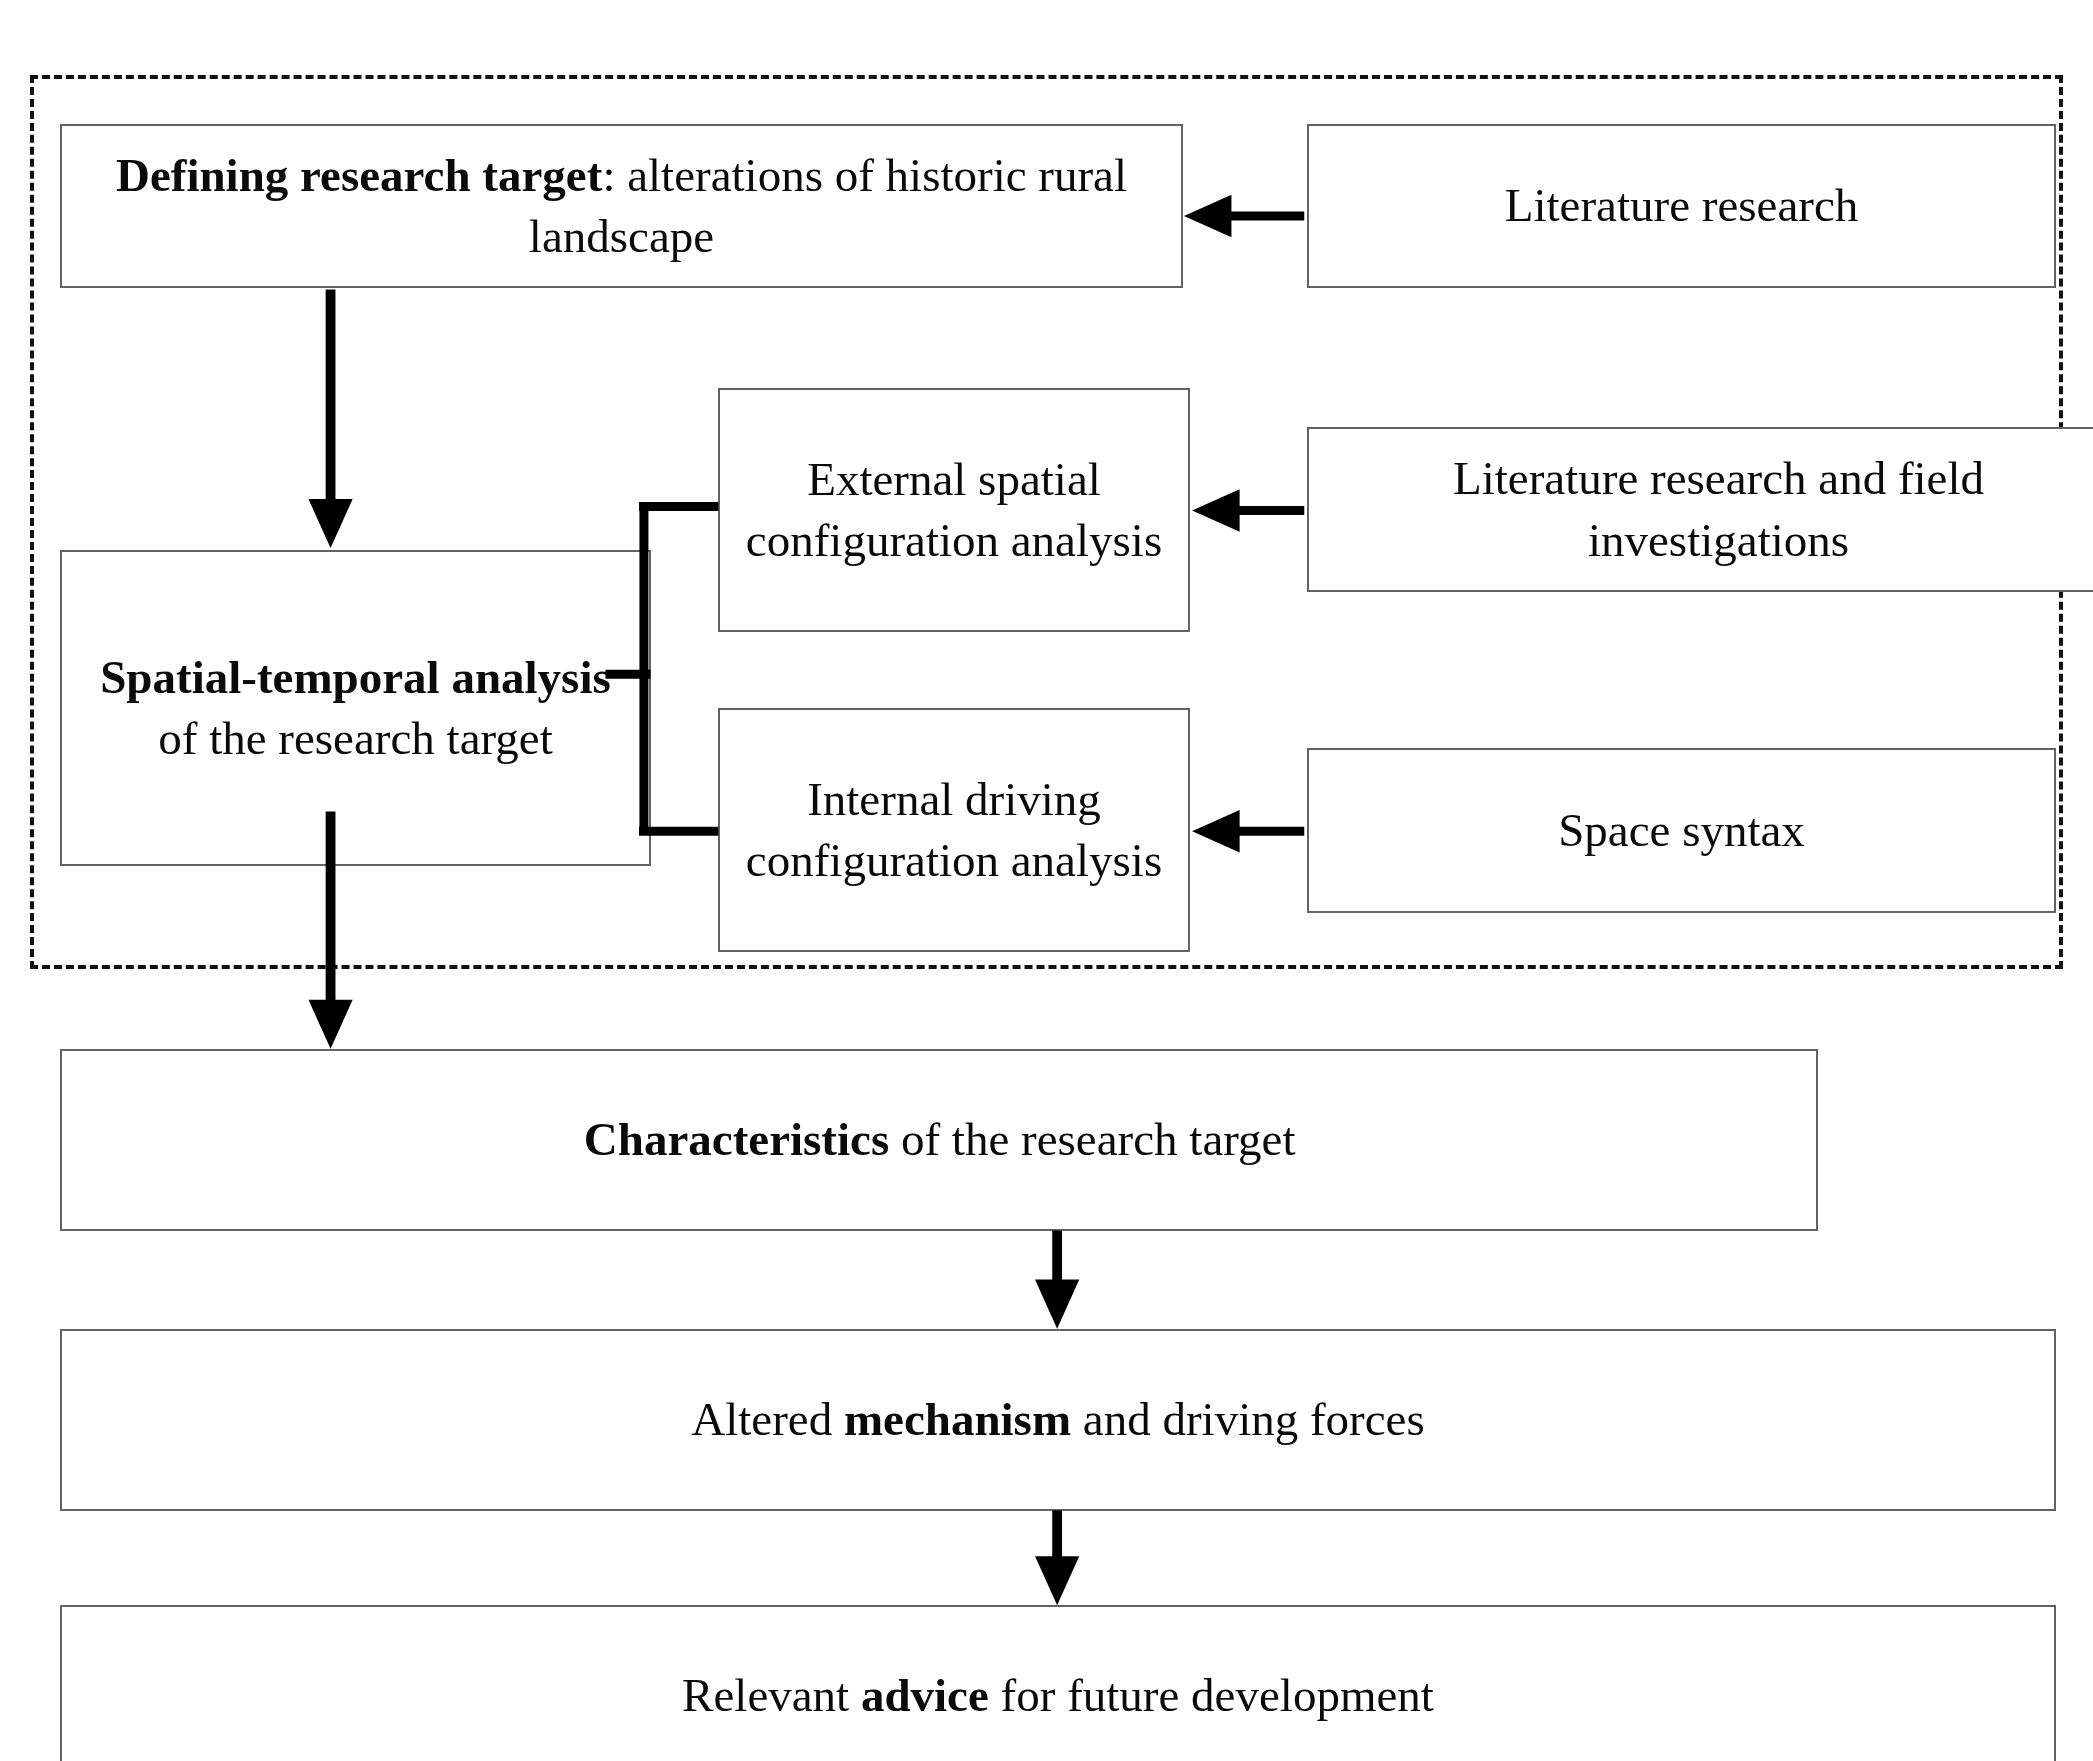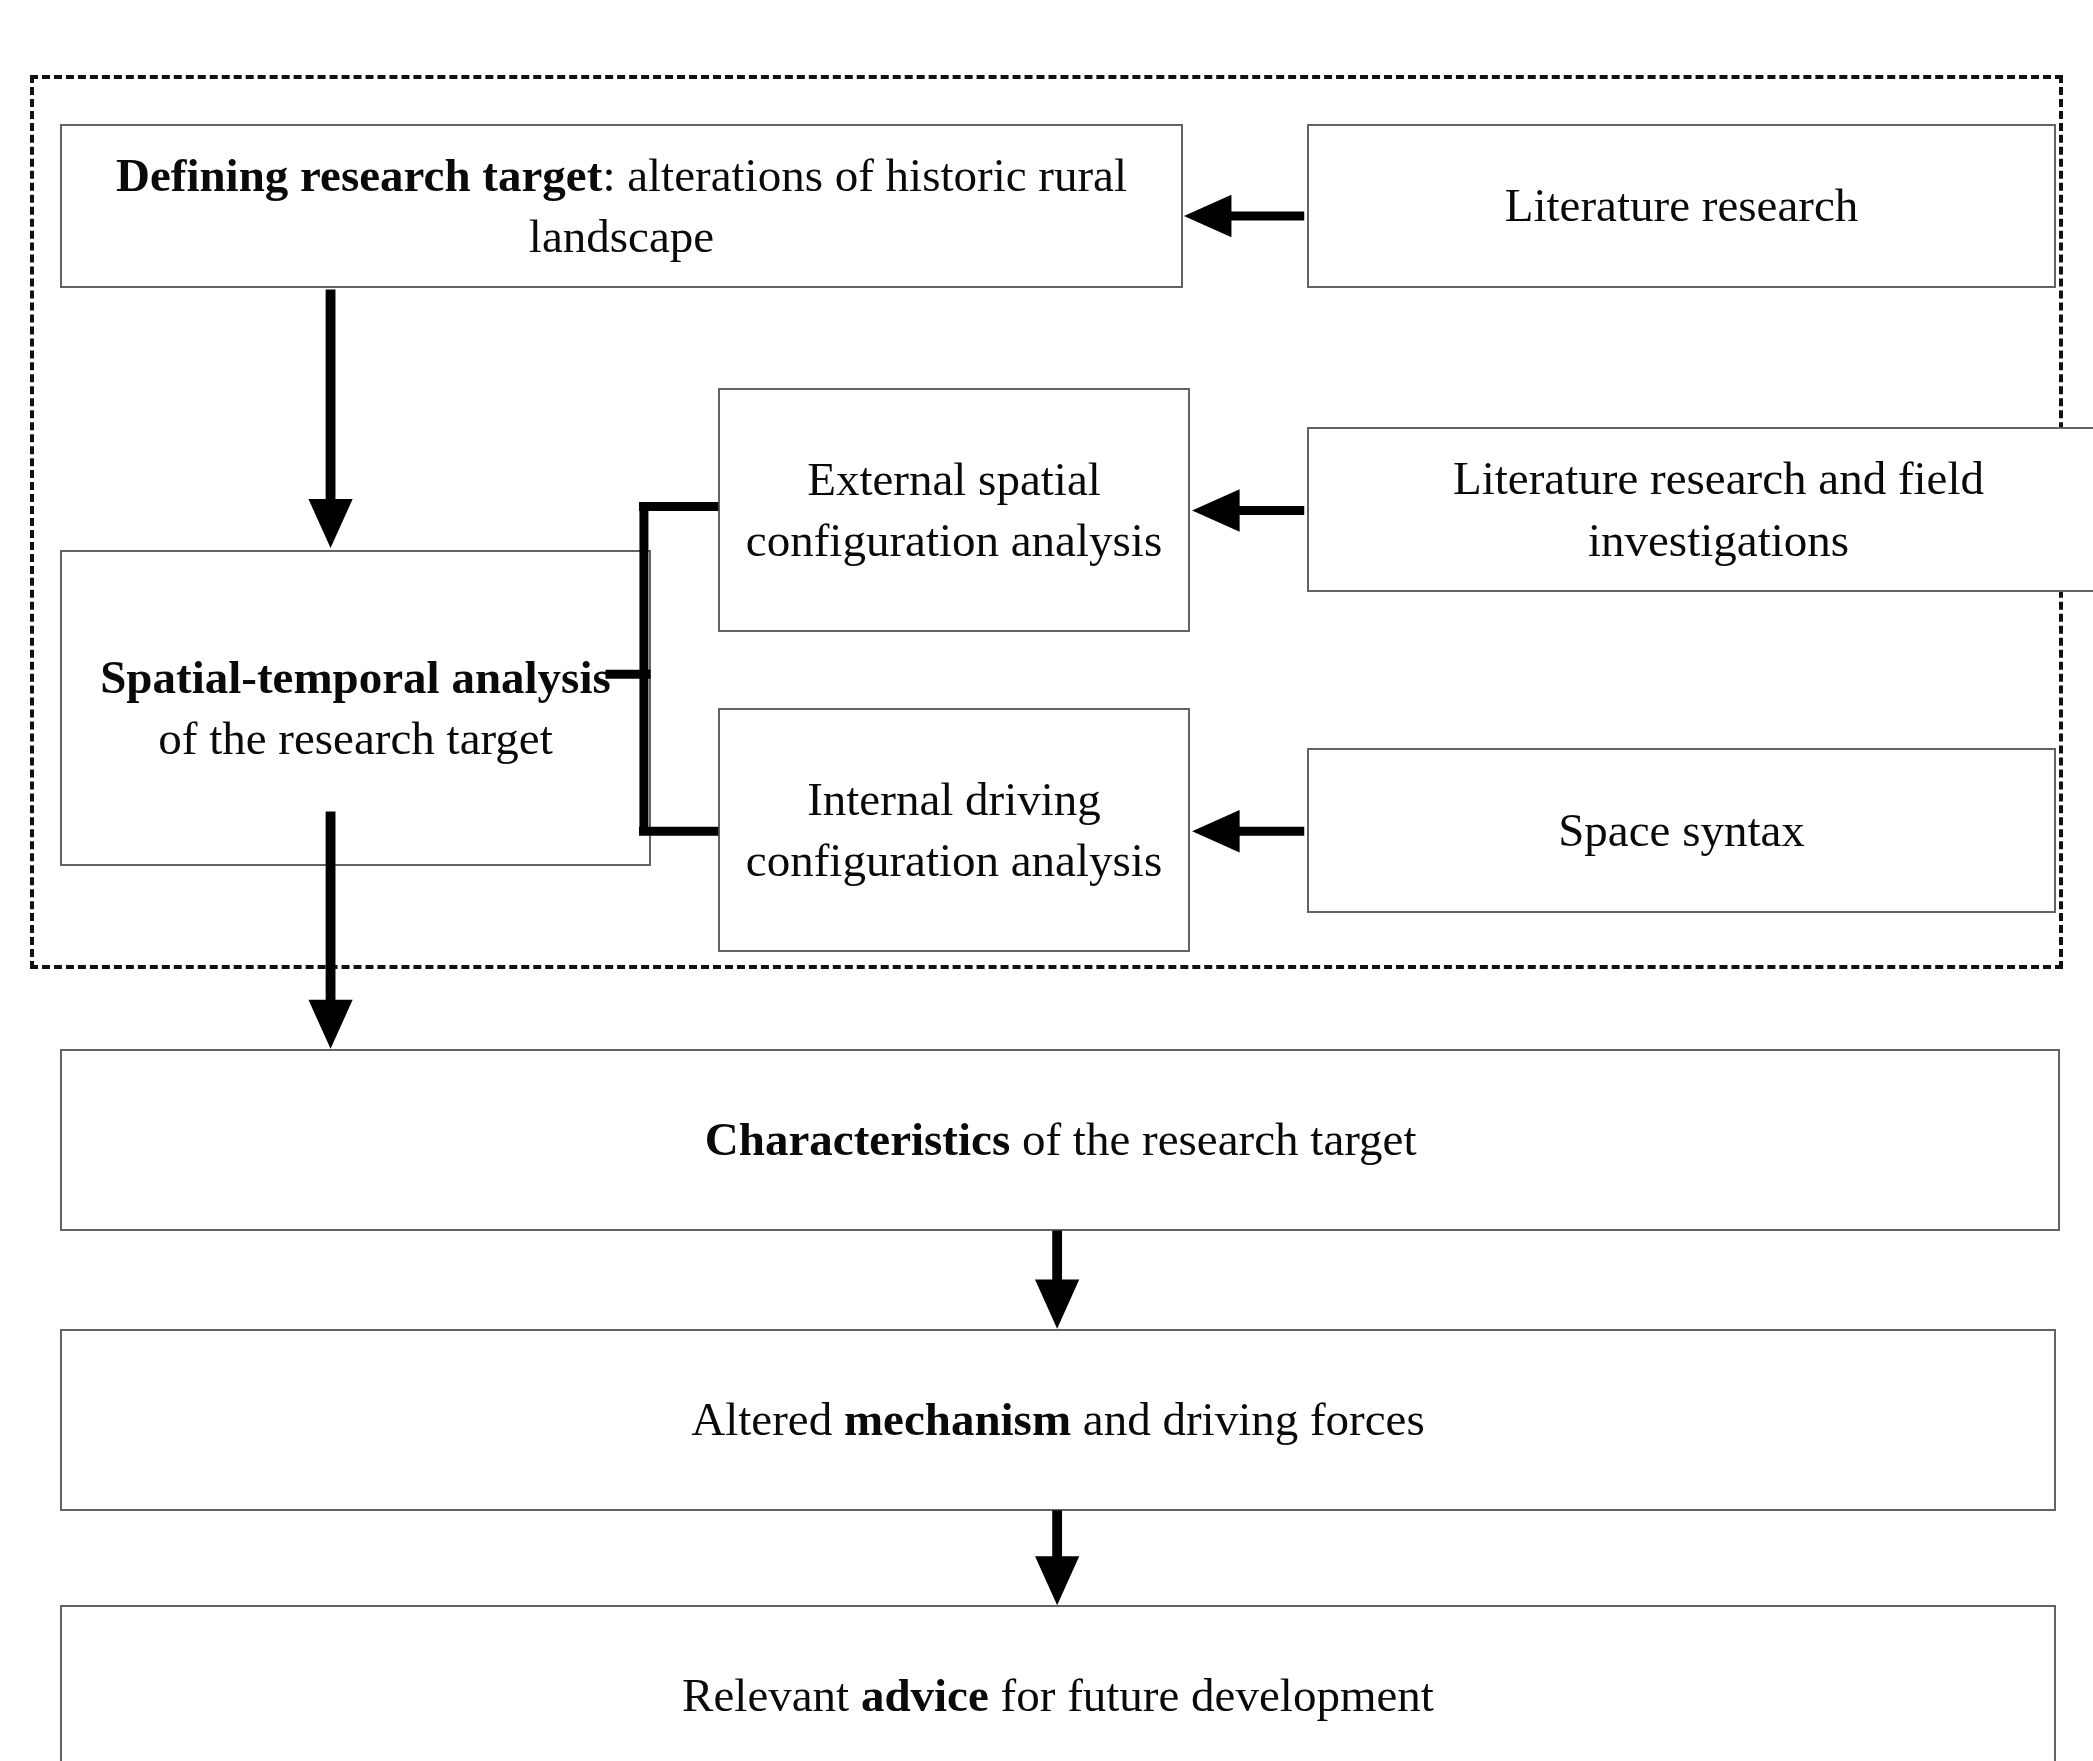--- a/index.html
+++ b/index.html
@@ -45,21 +45,21 @@
   .node b { font-weight: 700; }
 
   
   #node-defining       { left: 60px;   top: 80px;   width: 1123px; height: 164px; font-size: 47px; }
   #node-literature     { left: 1307px; top: 80px;   width: 749px;  height: 164px; font-size: 47px; }
   #node-spatial-temp   { left: 60px;   top: 506px;  width: 591px;  height: 316px; font-size: 47px; }
   #node-external       { left: 718px;  top: 344px;  width: 472px;  height: 244px; font-size: 47px; }
   #node-litfield       { left: 1307px; top: 383px;  width: 823px;  height: 165px; font-size: 47px; }
   #node-internal       { left: 718px;  top: 664px;  width: 472px;  height: 244px; font-size: 47px; }
   #node-spacesyntax    { left: 1307px; top: 704px;  width: 749px;  height: 165px; font-size: 47px; }
-  #node-characteristics{ left: 60px;   top: 1005px; width: 2000px; height: 182px; font-size: 47px; padding-left: 16px; }
+  #node-characteristics{ left: 60px;   top: 1005px; width: 1758px; height: 182px; font-size: 47px; padding-left: 16px; }
   #node-mechanism      { left: 60px;   top: 1285px; width: 1996px; height: 182px; font-size: 47px; }
   #node-advice         { left: 60px;   top: 1561px; width: 1996px; height: 182px; font-size: 47px; text-align: center; }
 
   
   #edges {
     position: absolute;
     left: 0;
     top: 0;
     width: 2093px;
     height: 1761px;

